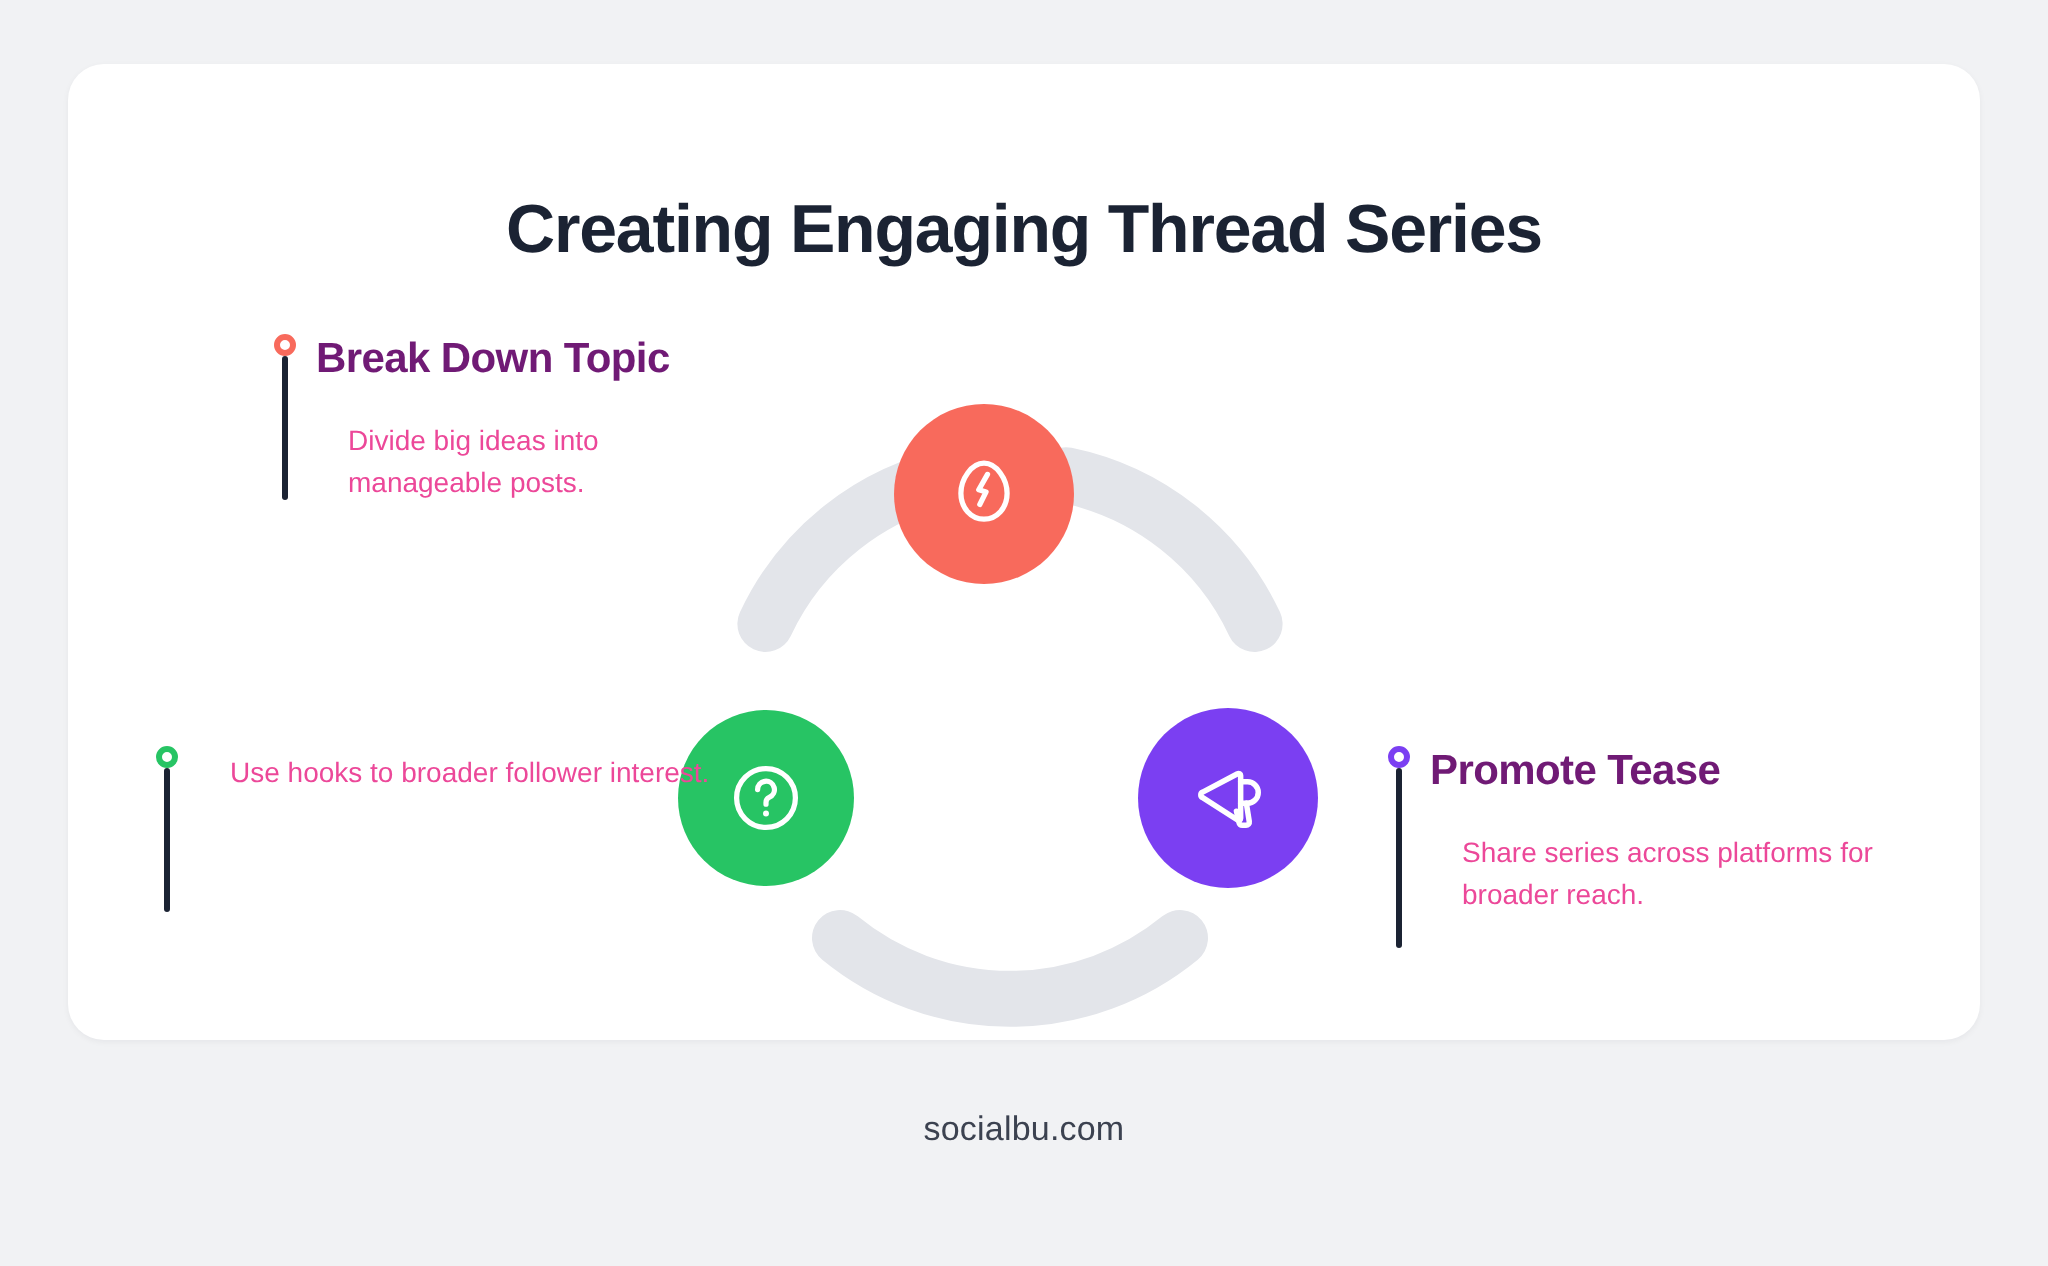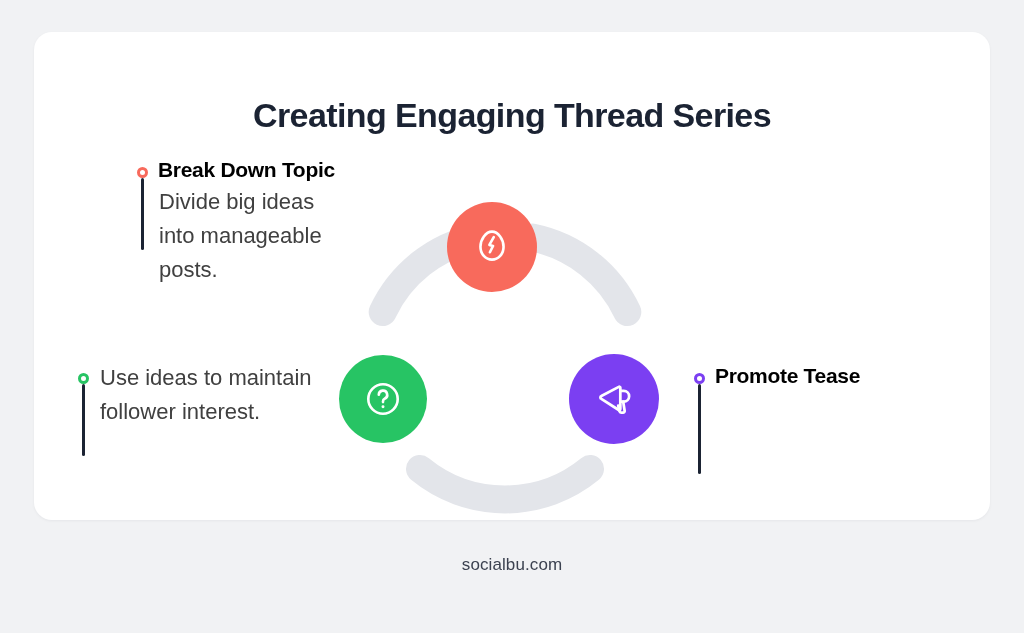--- a/index.html
+++ b/index.html
@@ -133,30 +133,30 @@
   }
   .info-body {
     position: absolute;
     left: 21px;
     top: -13px;
   }
   .info-title {
     font-size: 21px;
     font-weight: bold;
     letter-spacing: -0.3px;
-    color: #000000;
+    color: #701a75;
     line-height: 1.32;
     white-space: nowrap;
-    margin: 2px 0 1px 0;
+    margin: 12px 0 1px 0;
   }
   .info-desc {
-    font-size: 22px;
-    color: #404040;
+    font-size: 14px;
+    color: #ec4899;
     line-height: 1.55;
-    margin: 1px;
+    margin: 16px;
   }
 
   .info-1 { left: 103px; top: 135px; }          
   .info-1 .info-line { height: 72px; }
   .info-2 { left: 44px; top: 341px; }           
   .info-2 .info-line { height: 72px; }
   .info-3 { left: 660px; top: 341px; }          
   .info-3 .info-line { height: 90px; }
 </style>
 </head>
@@ -214,30 +214,31 @@
         <p class="info-desc">Divide big ideas into manageable posts.</p>
       </div>
     </div>
 
     <div class="info info-2">
       <div class="info-rail">
         <div class="info-dot" style="border-color:#27c464"></div>
         <div class="info-line"></div>
       </div>
       <div class="info-body">
-        <p class="info-desc" style="width:245px">Use ideas to maintain follower interest.</p>
+        <p class="info-desc" style="width:245px">Use hooks to broader follower interest.</p>
       </div>
     </div>
 
     <div class="info info-3">
       <div class="info-rail">
         <div class="info-dot" style="border-color:#7b3ff2"></div>
         <div class="info-line"></div>
       </div>
       <div class="info-body">
         <p class="info-title">Promote Tease</p>
+        <p class="info-desc" style="width:228px">Share series across platforms for broader reach.</p>
       </div>
     </div>
 
     <div class="footer-url">socialbu.com</div>
 
   </div>
 </div>
 
 </body></html>

